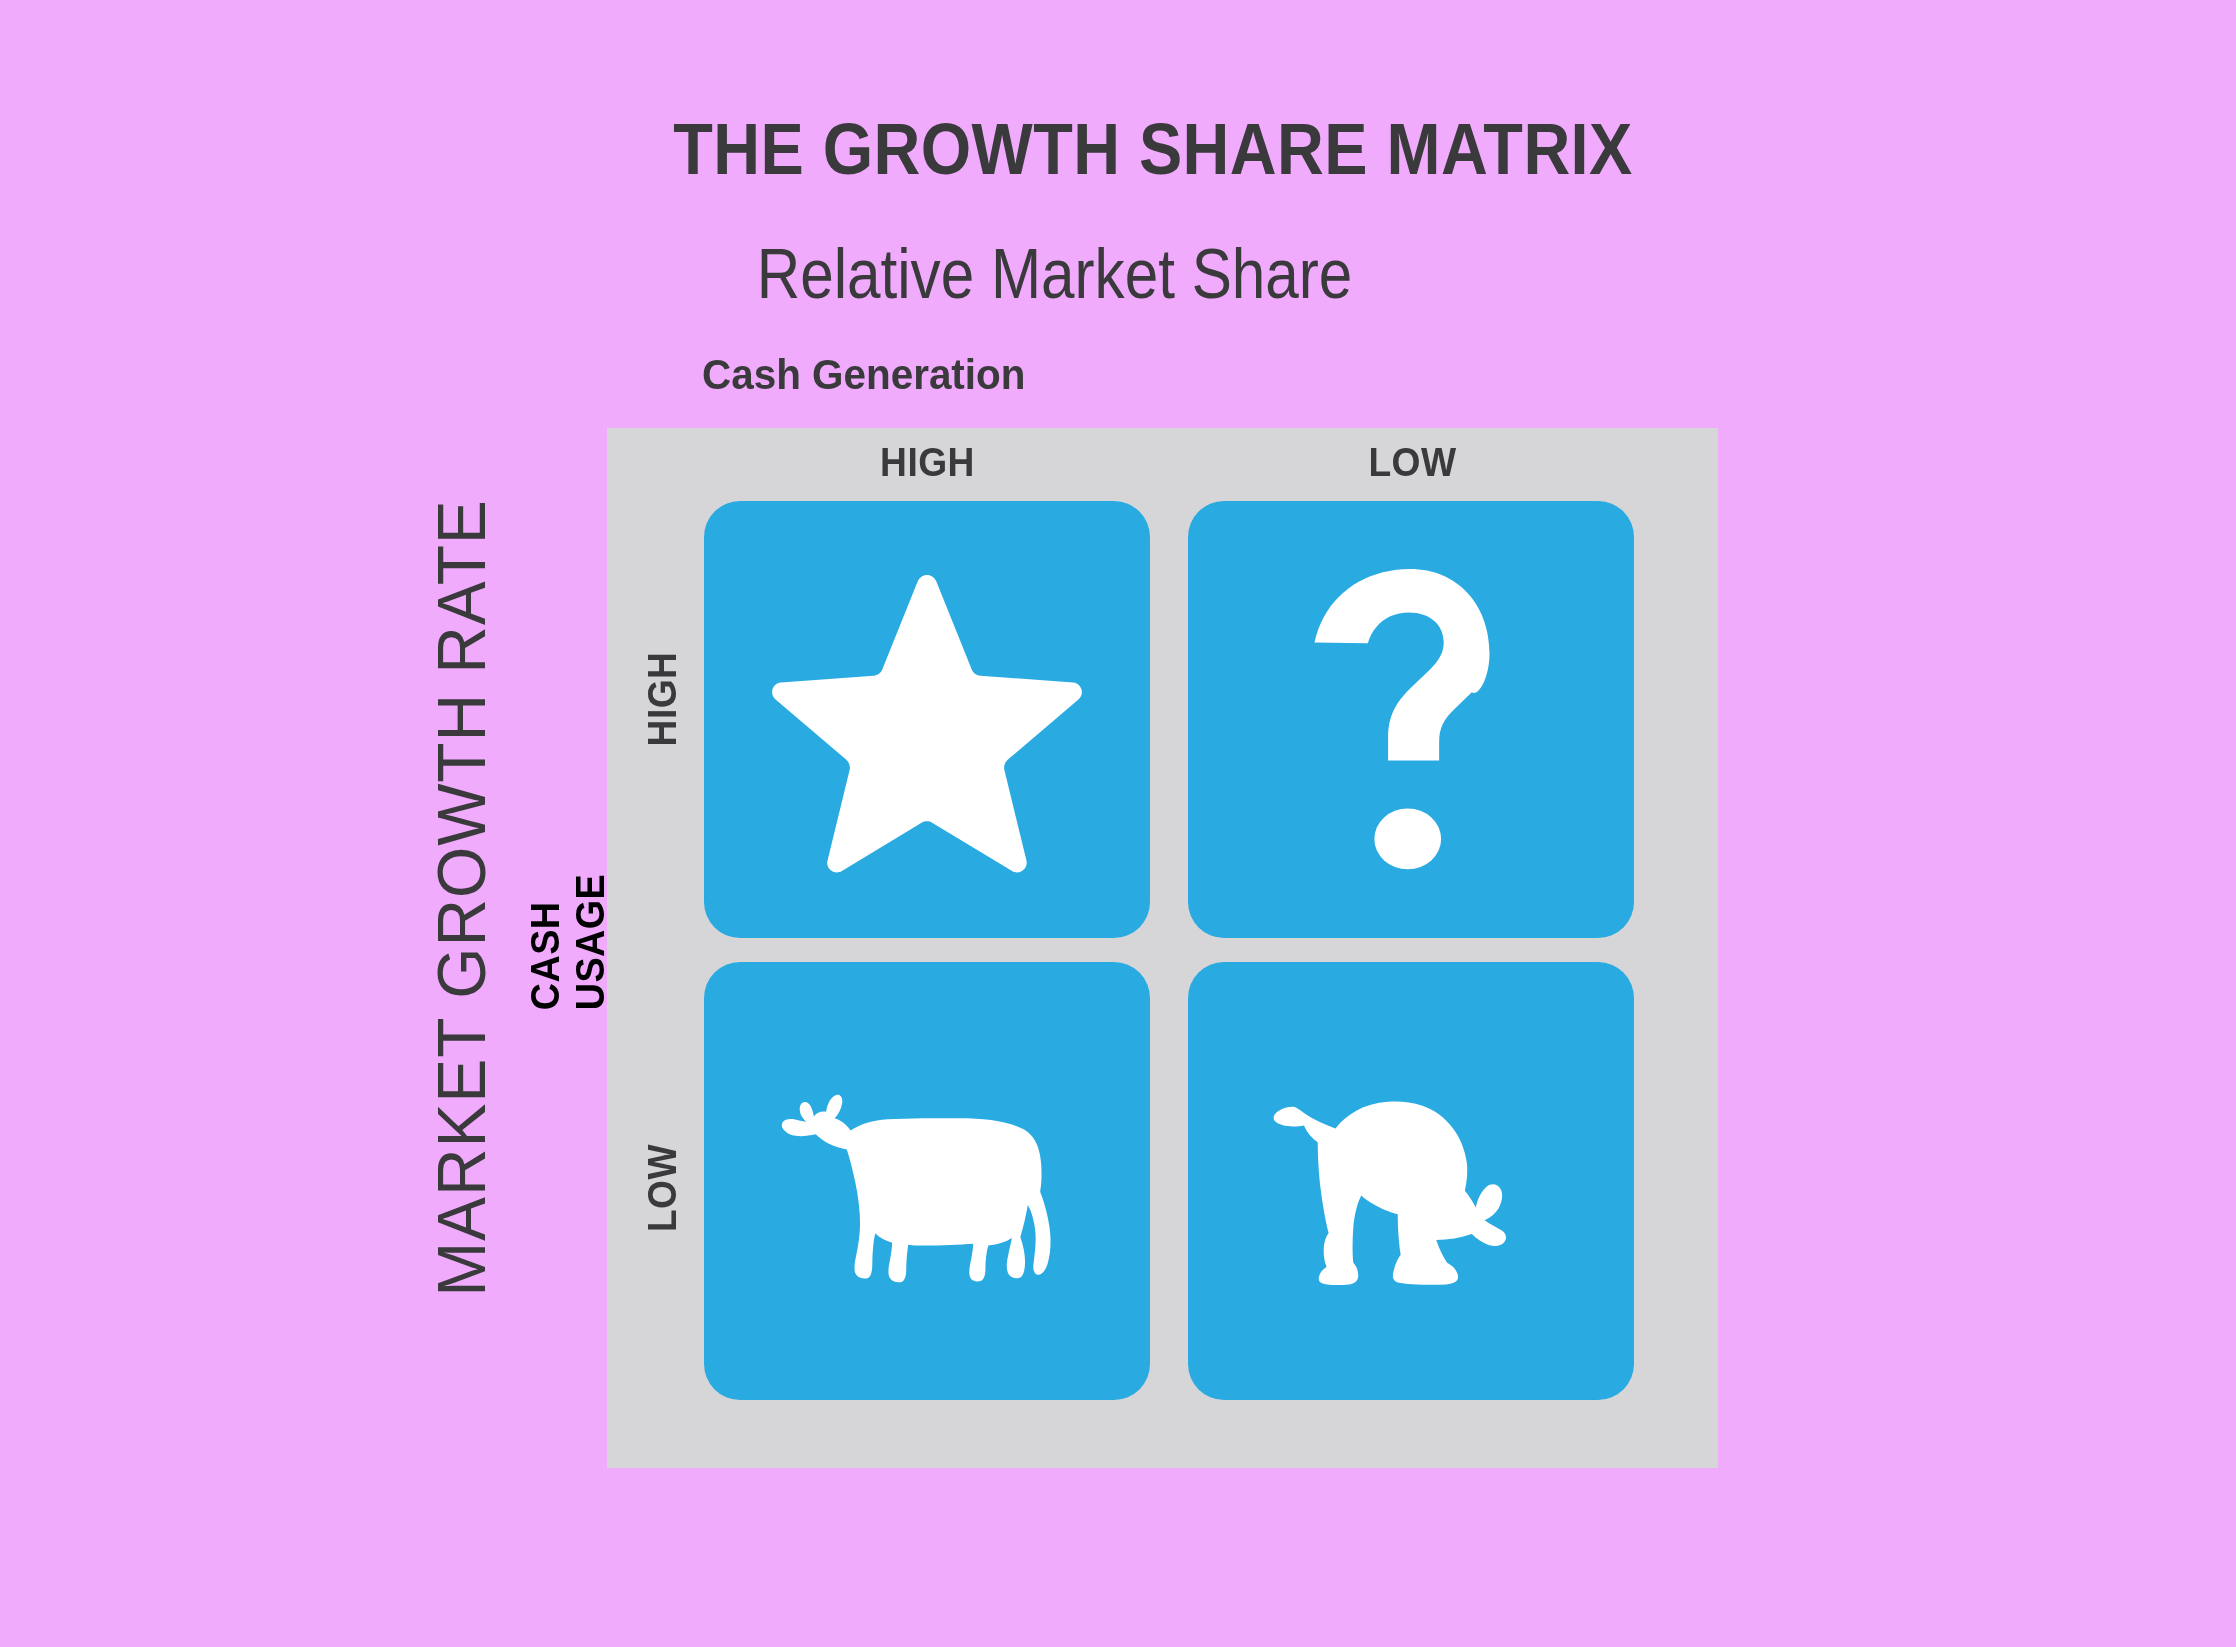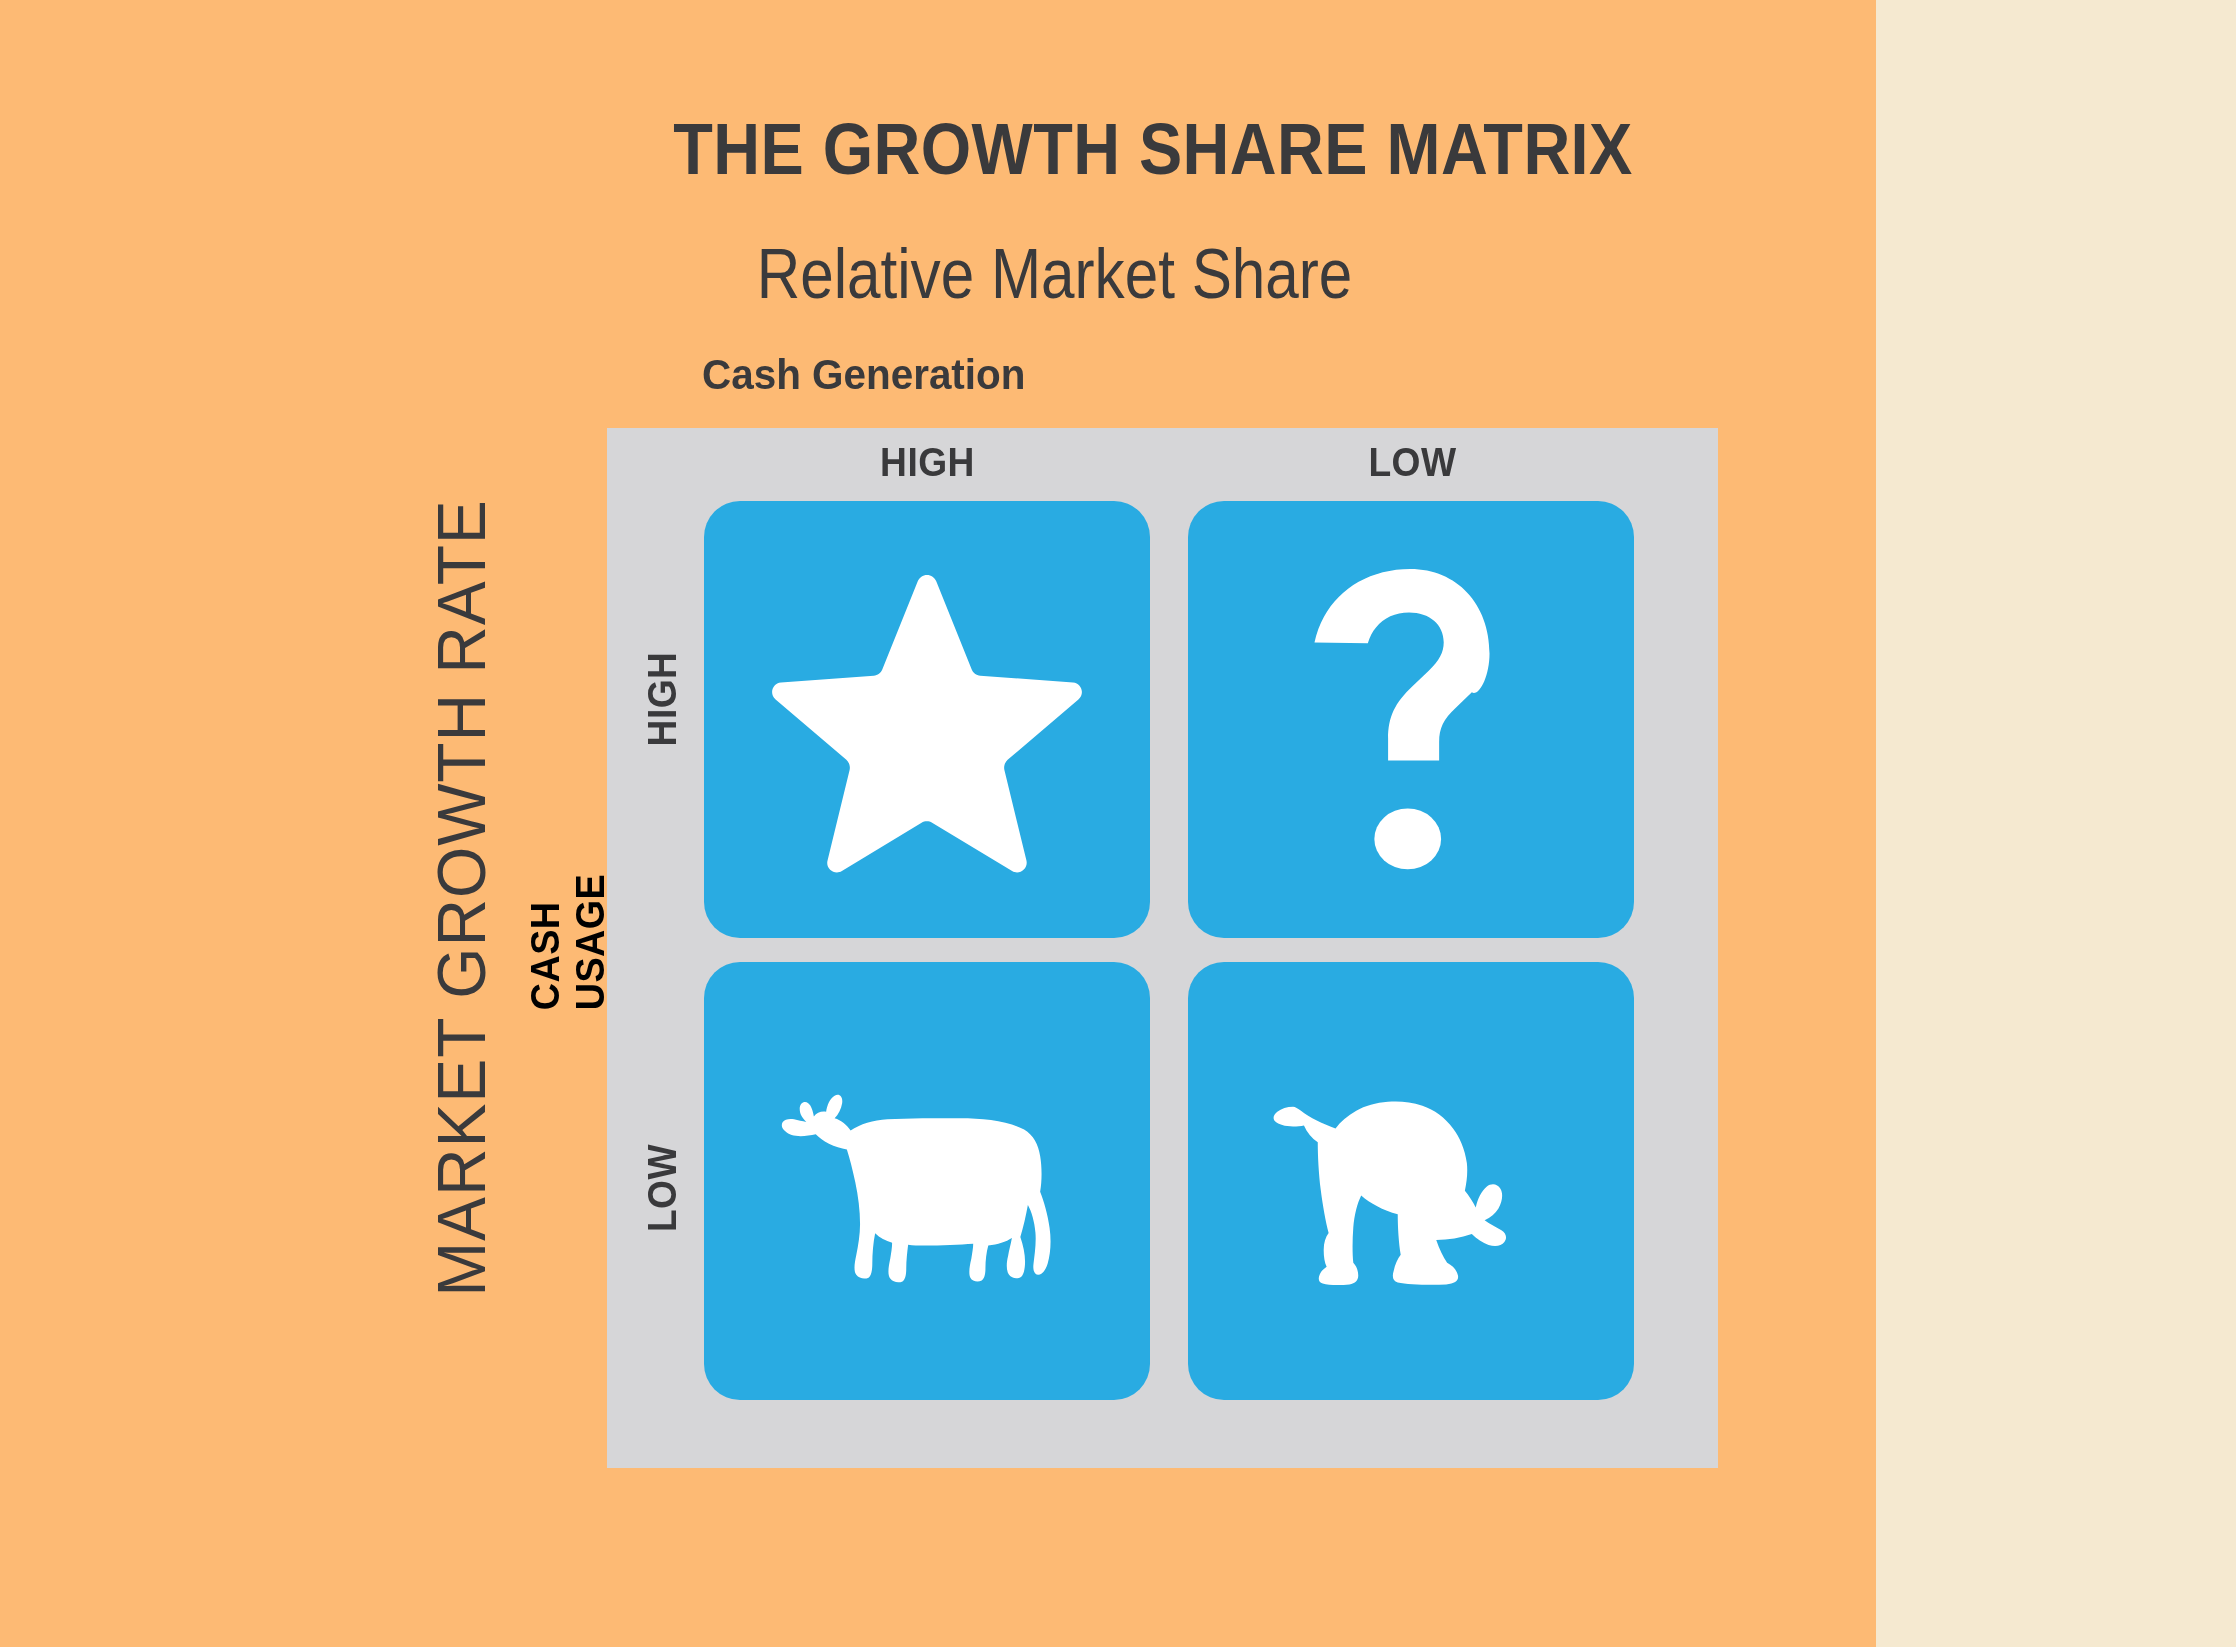--- a/index.html
+++ b/index.html
@@ -8,23 +8,23 @@
   }
   body {
     width: 2236px;
     height: 1648px;
     background: #F5E9D0;
     font-family: "Liberation Sans", sans-serif;
     overflow: hidden;
   }
   #canvas {
     position: relative;
-    width: 1876px;
+    width: 2236px;
     height: 1648px;
-    background: #fdba74;
+    background: #f0abfc;
   }
 
   
   .main-title {
     position: absolute;
     left: 607px;
     top: 111px;
     width: 1092px;
     text-align: center;
     font-family: "Liberation Sans Narrow", "Liberation Sans", sans-serif;

